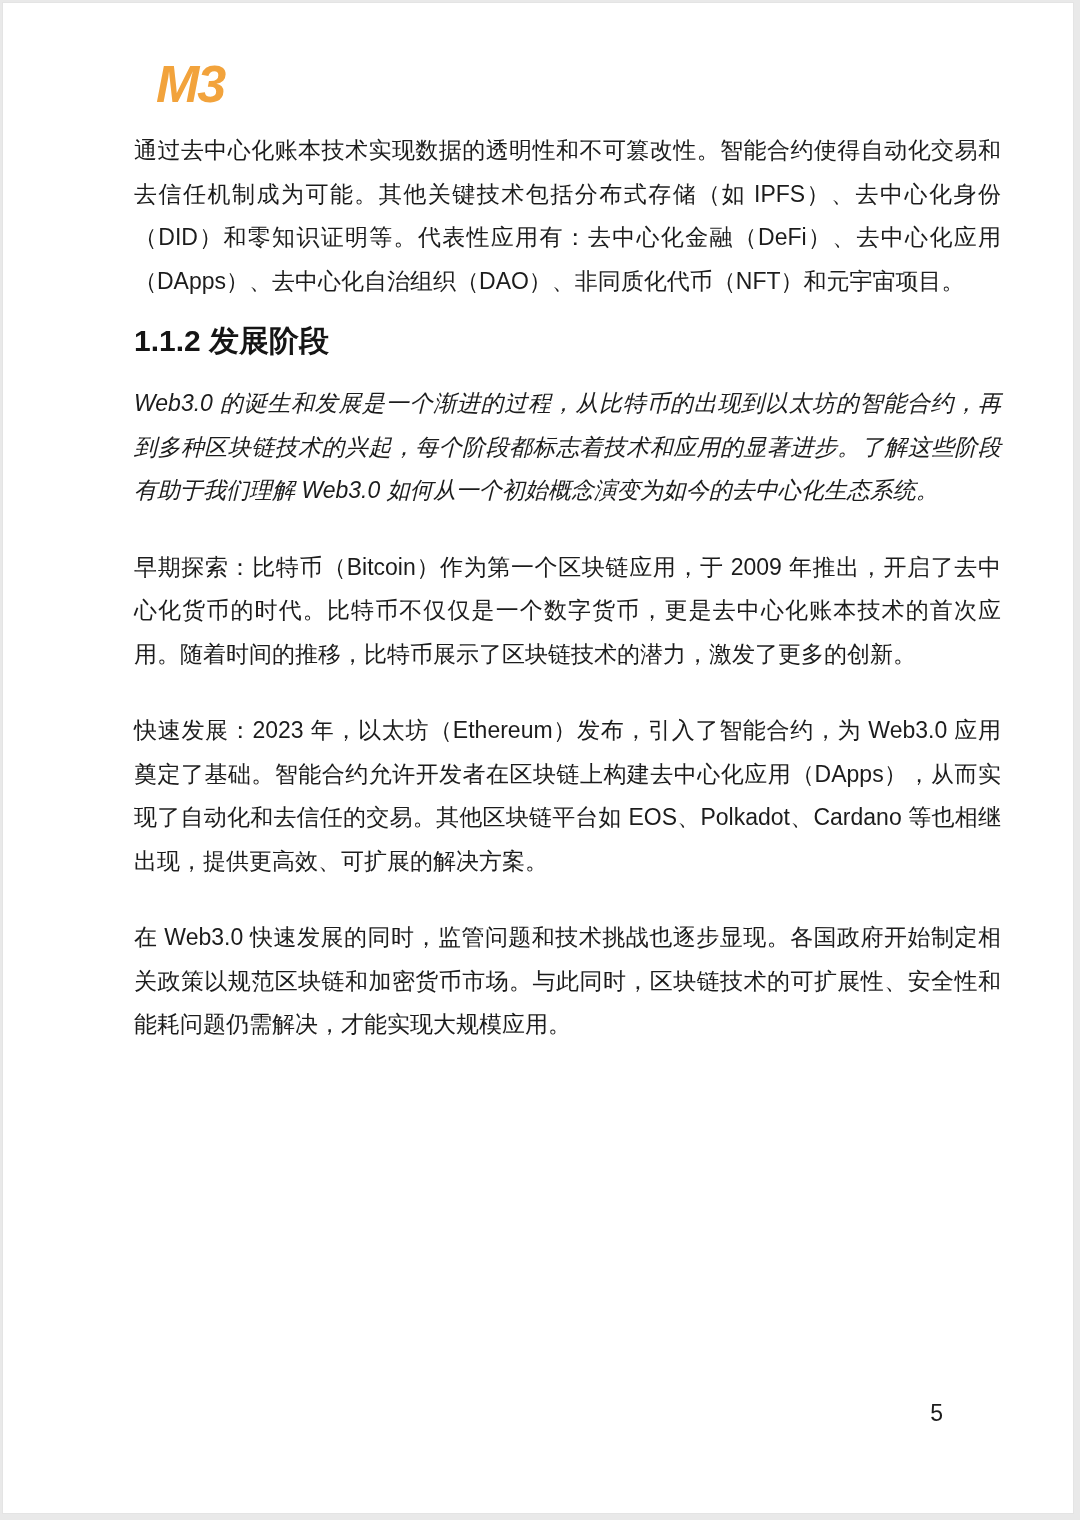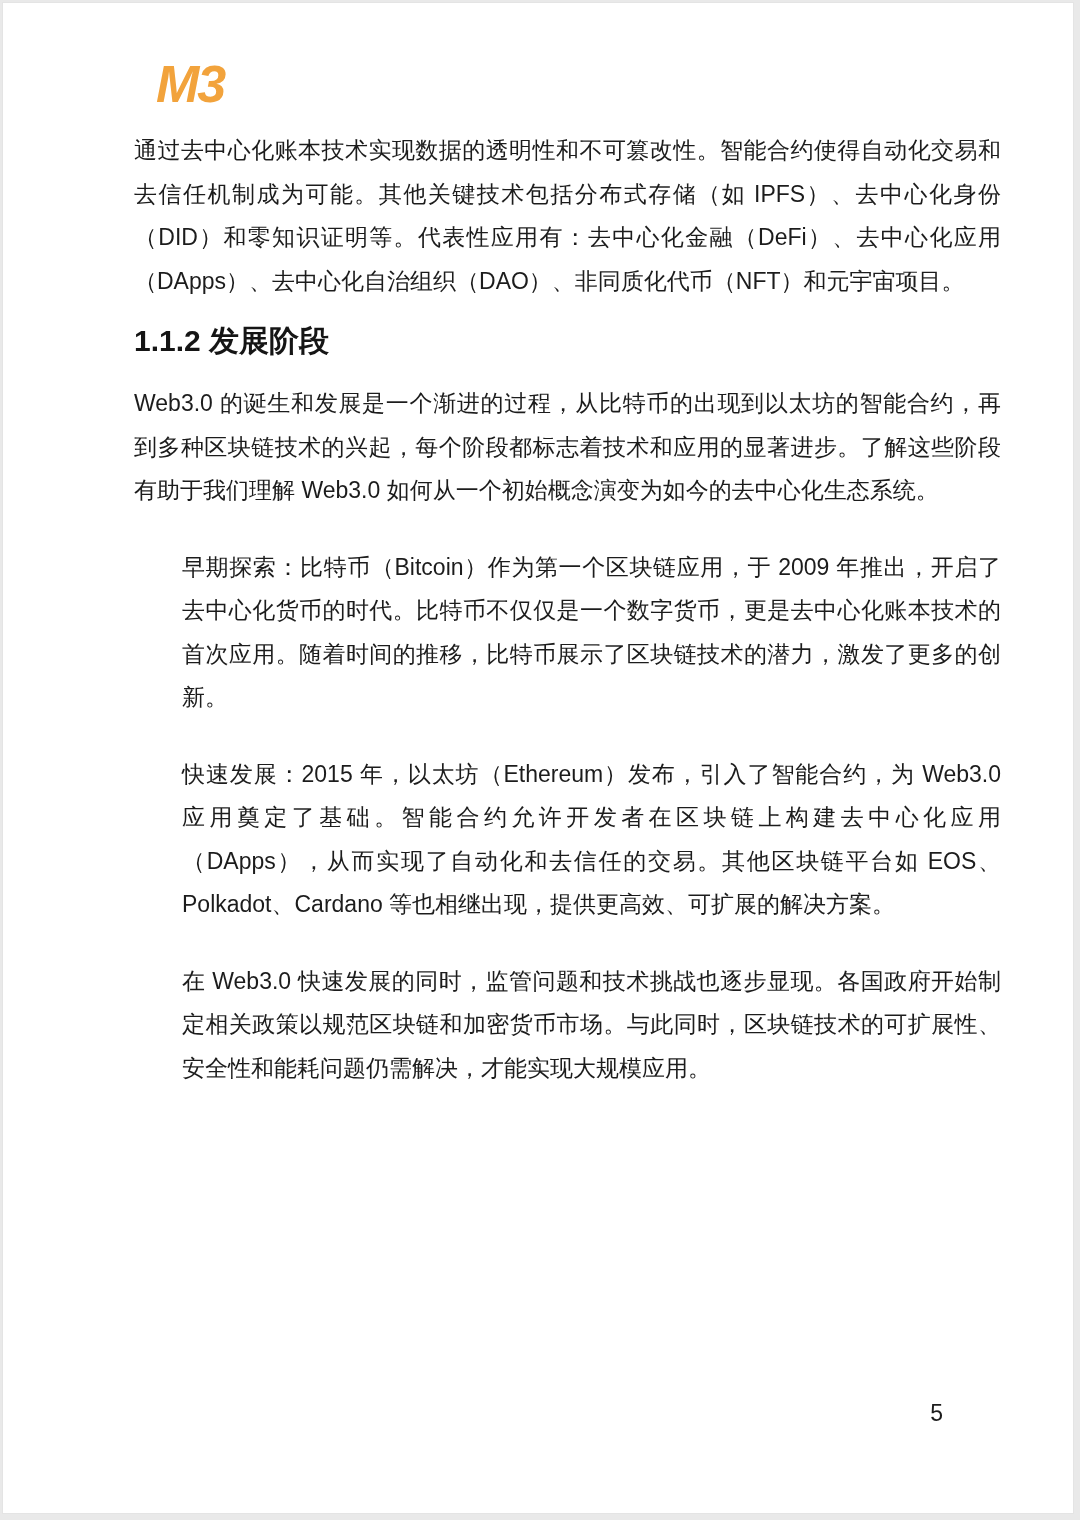--- a/index.html
+++ b/index.html
@@ -43,24 +43,24 @@
   }
   .heading {
     font-size: 30px;
     line-height: 31px;
     font-weight: bold;
     color: #151515;
     margin: 22px 0 0 0;
   }
   .first-after-heading {
     margin-top: 26px;
+    font-style: italic;
   }
   .para + .para {
     margin-top: 33px;
-    margin-left: 48px;
   }
   .page-number {
     position: absolute;
     top: 1396px;
     right: 130px;
     font-size: 23px;
     line-height: 28px;
     color: #1c1c1c;
   }
 </style>
@@ -73,21 +73,21 @@
     <div class="logo">M3</div>
 
     <p class="para intro">通过去中心化账本技术实现数据的透明性和不可篡改性。智能合约使得自动化交易和去信任机制成为可能。其他关键技术包括分布式存储（如 IPFS）、去中心化身份（DID）和零知识证明等。代表性应用有：去中心化金融（DeFi）、去中心化应用（DApps）、去中心化自治组织（DAO）、非同质化代币（NFT）和元宇宙项目。</p>
 
     <h2 class="heading">1.1.2 发展阶段</h2>
 
     <p class="para first-after-heading">Web3.0 的诞生和发展是一个渐进的过程，从比特币的出现到以太坊的智能合约，再到多种区块链技术的兴起，每个阶段都标志着技术和应用的显著进步。了解这些阶段有助于我们理解 Web3.0 如何从一个初始概念演变为如今的去中心化生态系统。</p>
 
     <p class="para">早期探索：比特币（Bitcoin）作为第一个区块链应用，于 2009 年推出，开启了去中心化货币的时代。比特币不仅仅是一个数字货币，更是去中心化账本技术的首次应用。随着时间的推移，比特币展示了区块链技术的潜力，激发了更多的创新。</p>
 
-    <p class="para">快速发展：2015 年，以太坊（Ethereum）发布，引入了智能合约，为 Web3.0 应用奠定了基础。智能合约允许开发者在区块链上构建去中心化应用（DApps），从而实现了自动化和去信任的交易。其他区块链平台如 EOS、Polkadot、Cardano 等也相继出现，提供更高效、可扩展的解决方案。</p>
+    <p class="para">快速发展：2023 年，以太坊（Ethereum）发布，引入了智能合约，为 Web3.0 应用奠定了基础。智能合约允许开发者在区块链上构建去中心化应用（DApps），从而实现了自动化和去信任的交易。其他区块链平台如 EOS、Polkadot、Cardano 等也相继出现，提供更高效、可扩展的解决方案。</p>
 
 
     <p class="para">在 Web3.0 快速发展的同时，监管问题和技术挑战也逐步显现。各国政府开始制定相关政策以规范区块链和加密货币市场。与此同时，区块链技术的可扩展性、安全性和能耗问题仍需解决，才能实现大规模应用。</p>
 
   </div>
 
   <div class="page-number">5</div>
 </div>
 
 </body></html>

